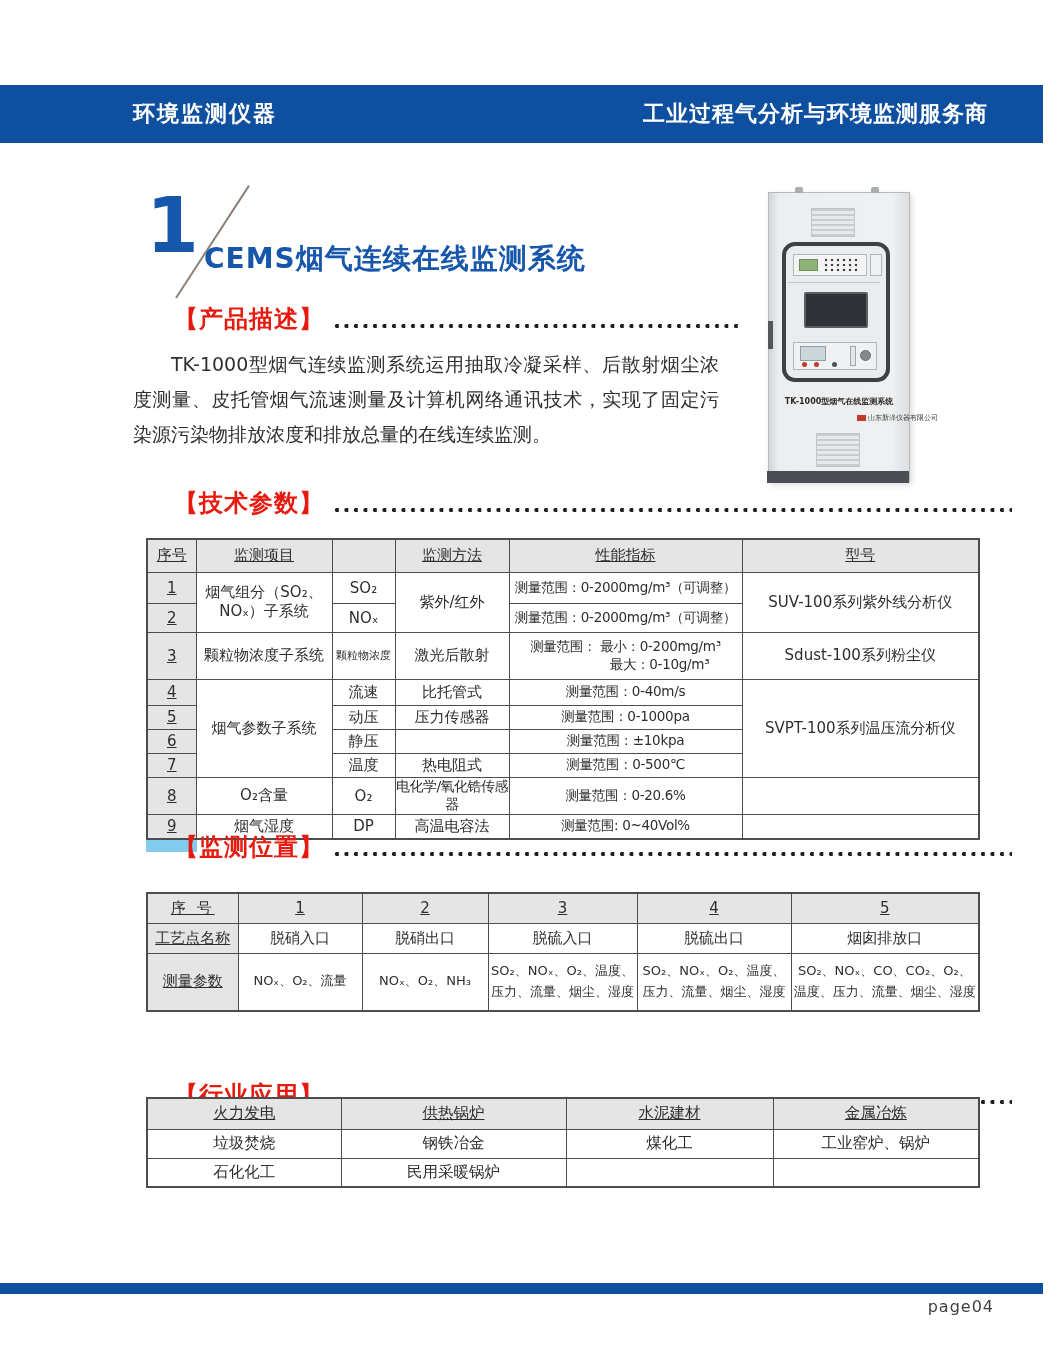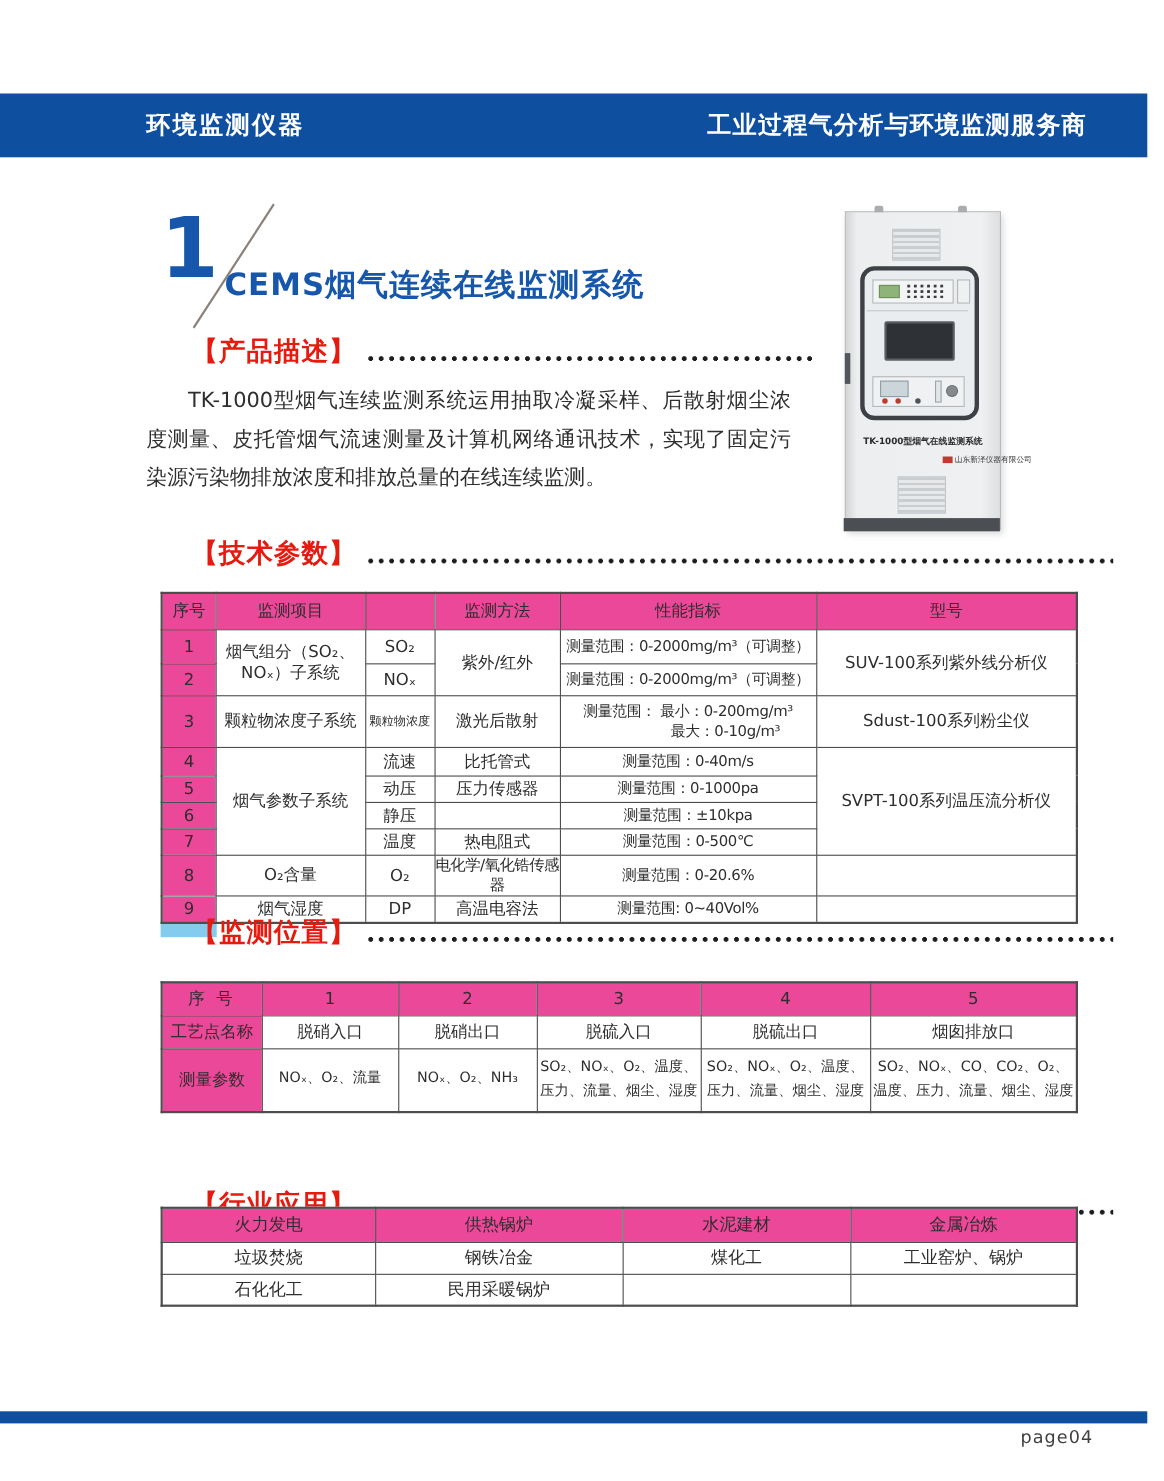--- a/index.html
+++ b/index.html
@@ -65,21 +65,21 @@
   .knob  { position:absolute; left:66px; top:7px; width:9px; height:9px; border-radius:50%; background:#85898c; border:1px solid #6b6f72; }
   .cab-label   { position:absolute; left:0; top:203px; width:100%; text-align:center;
                  font-size:8px; font-weight:bold; color:#2c2c2c; }
   .cab-company { position:absolute; left:0; top:220px; width:100%; text-align:right; font-size:7px; color:#3a3a3a;margin-left:29px; }
   .cab-logo { display:inline-block; width:9px; height:6px; background:#c23a2e; margin-right:2px; vertical-align:middle; }
 
   
   .dtable { border-collapse:collapse; table-layout:fixed; background:#fff; border:2px solid #4d4d4d; }
   .dtable th, .dtable td { border:1px solid #4d4d4d; text-align:center; vertical-align:middle;
                            font-weight:normal; padding:0 2px; overflow:hidden; }
-  .bluebg { background:#ec4899; }
+  .bluebg { background:#e5e5e5;text-decoration:underline; }
 
   .tblwrap { position:absolute; left:146px; top:538px; }
   .t1 { width:832px; font-size:15px; }
   .t1 .spec   { font-size:13.5px; letter-spacing:-0.3px; }
   .t1 .spec2  { padding-left:68px; }
   .t1 .small  { font-size:11px; padding:0; }
   .t1 .msmall { font-size:14px; padding:0; letter-spacing:-0.5px;margin-left:28px; }
   .tab-ext { width:51px; height:12px; background:#84ccee; }
 
   .t2 { position:absolute; left:146px; top:892px; width:832px; font-size:15px; }

